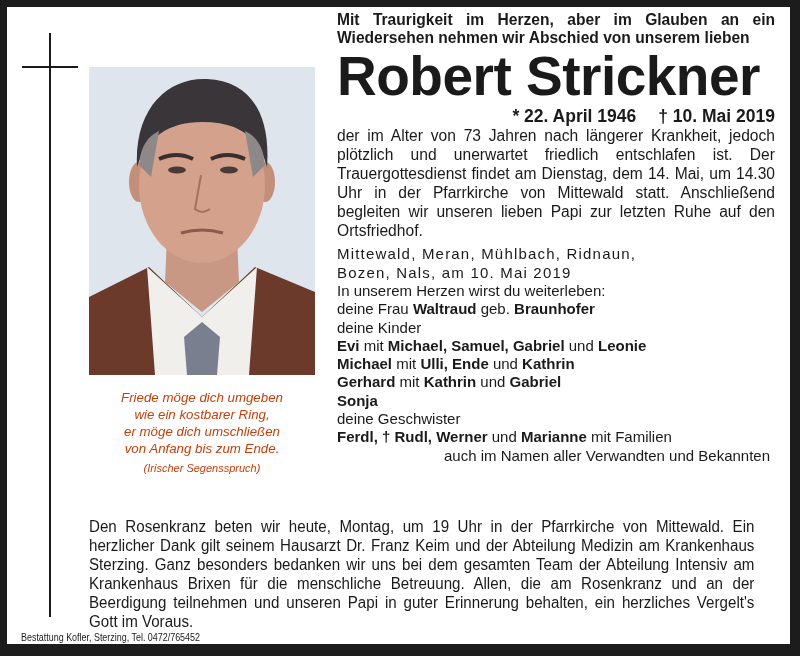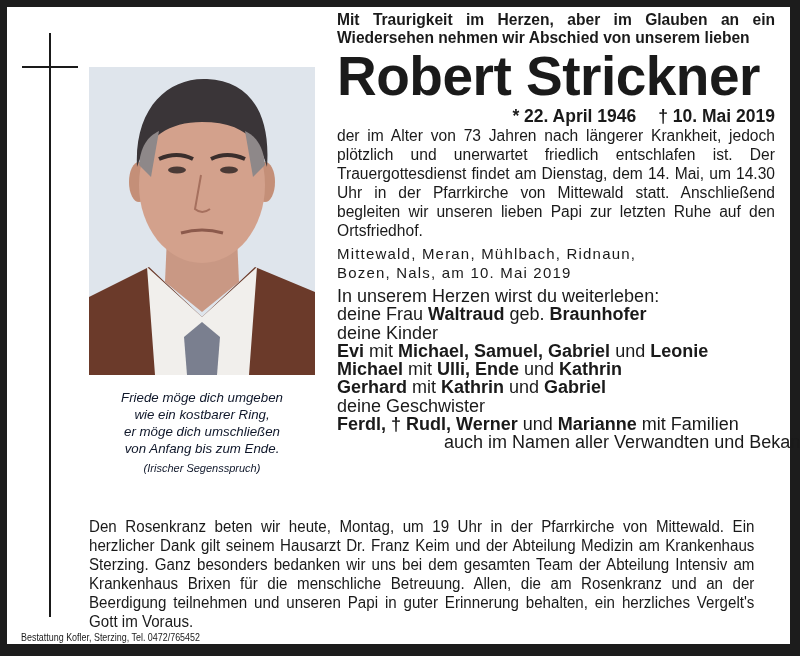--- a/index.html
+++ b/index.html
@@ -24,21 +24,21 @@
   }
   .photo {
     position: absolute; left: 82px; top: 60px;
     width: 226px; height: 308px; overflow: hidden;
     background: #dfe5ec;
   }
   .photo svg { display: block; }
   .quote {
     position: absolute; left: 82px; top: 382px; width: 226px;
     text-align: center; font-style: italic;
-    font-size: 13.3px; line-height: 17px; color: #0f172a;
+    font-size: 13.3px; line-height: 17px; color: #c2410c;
   }
   .quote .src {
     display: block; font-size: 11px; margin-top: 4px; line-height: 14px;
   }
   .col {
     position: absolute; left: 330px; top: 4px; width: 438px;
   }
   .intro {
     font-size: 15.6px; line-height: 17.5px; margin: 0;
     text-align: justify; text-align-last: left; font-weight: bold;
@@ -54,21 +54,21 @@
   .dates span + span { margin-left: 22px; }
   .body1 {
     font-size: 15.6px; line-height: 19px; margin: 0;
     text-align: justify;
   }
   .places {
     font-size: 15px; line-height: 19px; margin-top: 4px;
     letter-spacing: 1.2px;
   }
   .survivors {
-    margin-top: 5px; font-size: 18px; line-height: 18.3px;
+    font-size: 15px; line-height: 18.3px;
   }
   .survivors .row { white-space: nowrap; }
   .survivors b { font-weight: bold; }
   .survivors .right { padding-left: 107px; }
   .rosary {
     position: absolute; left: 82px; top: 510px; width: 686px;
     font-size: 15.6px; line-height: 19px; margin: 0;
     text-align: justify; text-align-last: left;
     transform: scaleX(0.97); transform-origin: left;
   }
@@ -138,20 +138,21 @@
     </div>
 
     <div class="survivors">
       <div class="row">In unserem Herzen wirst du weiterleben:</div>
       <div id="survivor-rows">
           <div class="row"><span>deine Frau </span><b>Waltraud</b><span> geb. </span><b>Braunhofer</b></div>
           <div class="row"><span>deine Kinder</span></div>
           <div class="row"><b>Evi</b><span> mit </span><b>Michael, Samuel, Gabriel</b><span> und </span><b>Leonie</b></div>
           <div class="row"><b>Michael</b><span> mit </span><b>Ulli, Ende</b><span> und </span><b>Kathrin</b></div>
           <div class="row"><b>Gerhard</b><span> mit </span><b>Kathrin</b><span> und </span><b>Gabriel</b></div>
+          <div class="row"><b>Sonja</b></div>
           <div class="row"><span>deine Geschwister</span></div>
           <div class="row"><b>Ferdl, † Rudl, Werner</b><span> und </span><b>Marianne</b><span> mit Familien</span></div>
         </div>
       <div class="row right">auch im Namen aller Verwandten und Bekannten</div>
     </div>
   </div>
 
   <p class="rosary">Den Rosenkranz beten wir heute, Montag, um 19 Uhr in der Pfarrkirche von Mitte­wald. Ein herzlicher Dank gilt seinem Hausarzt Dr. Franz Keim und der Abteilung Medizin am Krankenhaus Sterzing. Ganz besonders bedanken wir uns bei dem ge­samten Team der Abteilung Intensiv am Krankenhaus Brixen für die menschliche Betreuung. Allen, die am Rosenkranz und an der Beerdigung teilnehmen und unse­ren Papi in guter Erinnerung behalten, ein herzliches Vergelt's Gott im Voraus.</p>
 
   <div class="footer">Bestattung Kofler, Sterzing, Tel. 0472/765452</div>

